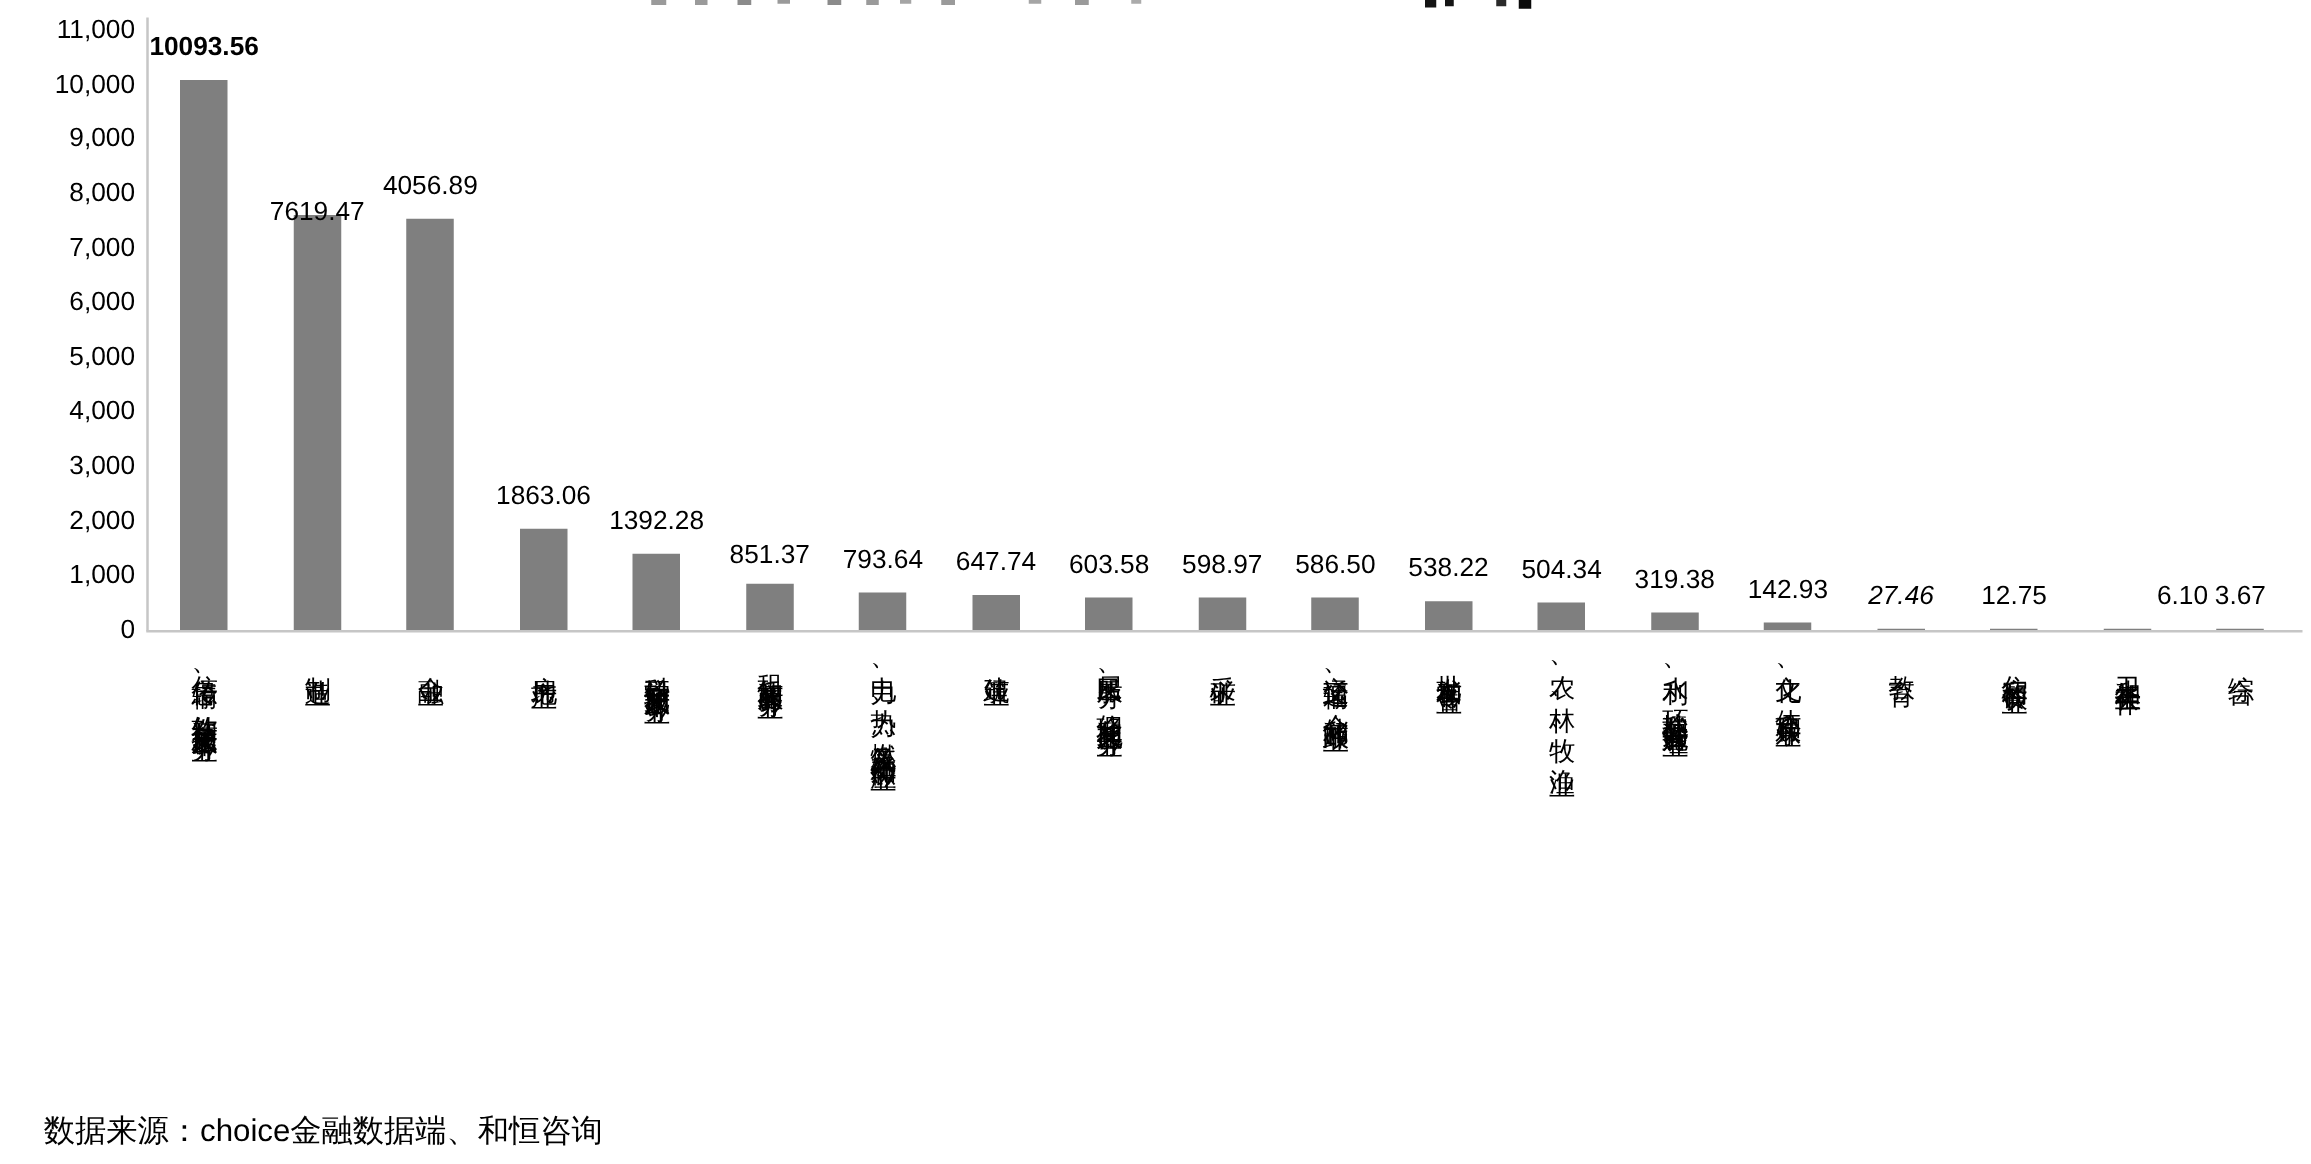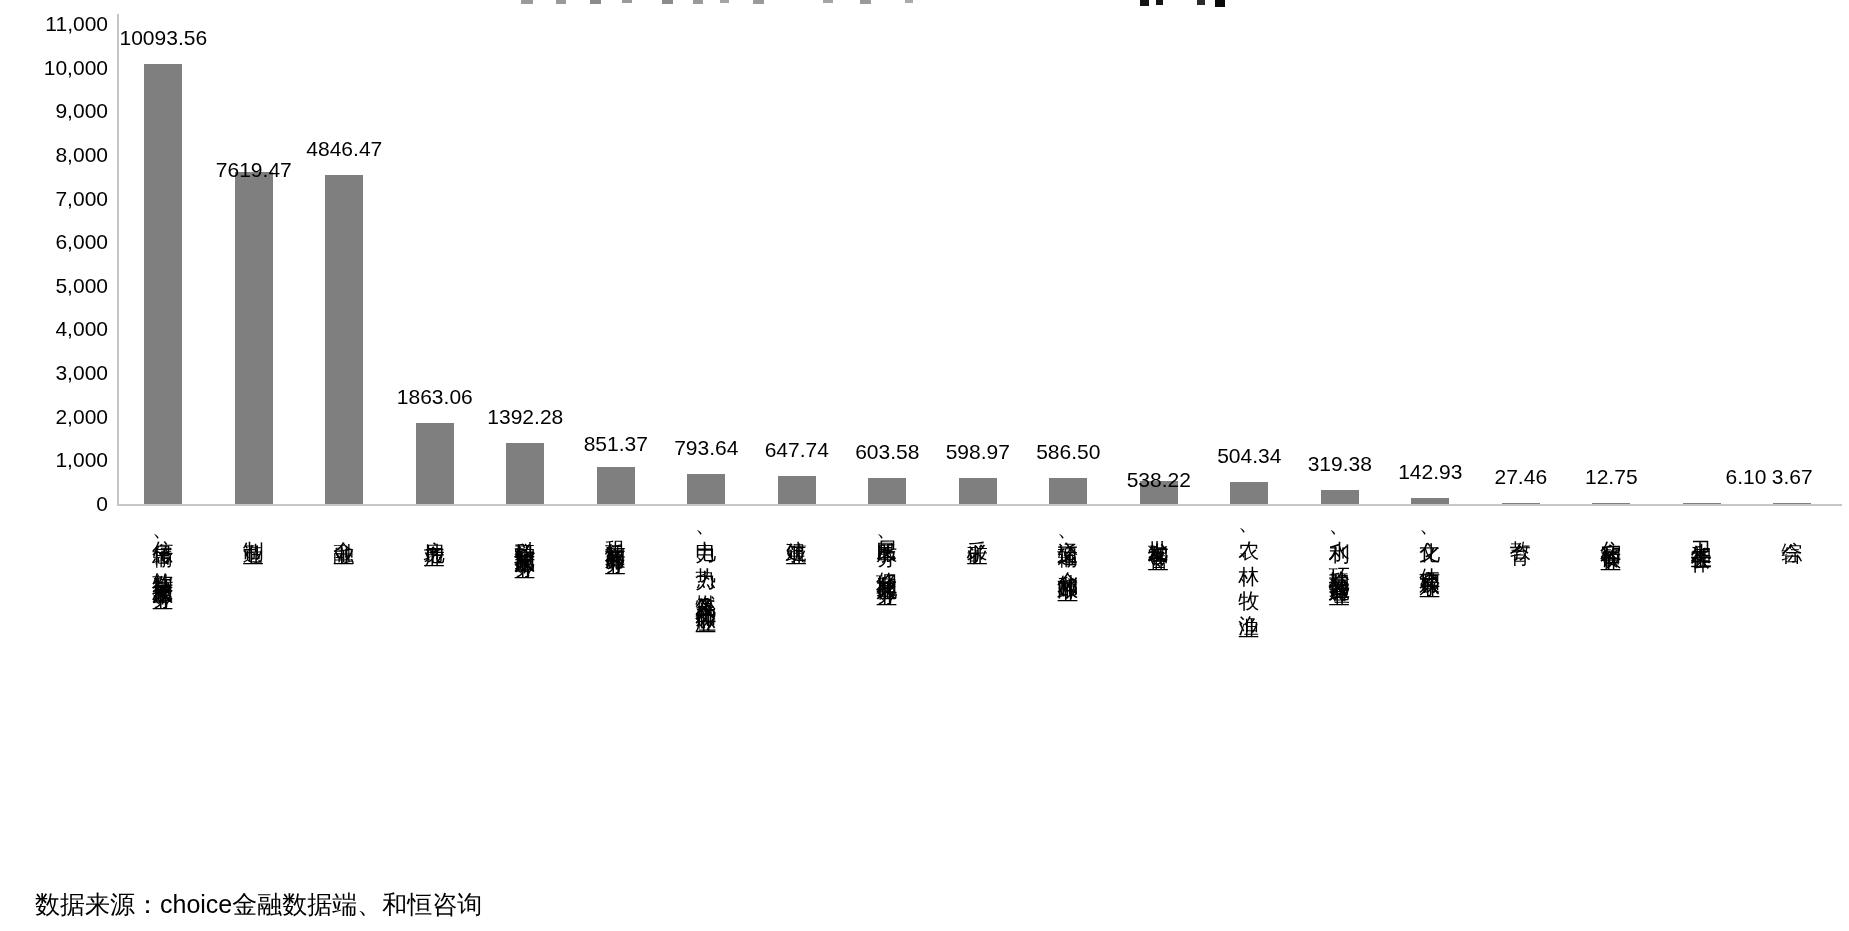--- a/index.html
+++ b/index.html
@@ -86,36 +86,36 @@
       <div class="bar" style="left: 1139.8px; top: 480.5px; width: 38px; height: 23.5px; background: rgb(127, 127, 127);"></div>
       <div class="bar" style="left: 1230.3px; top: 482px; width: 38px; height: 22px; background: rgb(127, 127, 127);"></div>
       <div class="bar" style="left: 1320.8px; top: 490.1px; width: 38px; height: 13.9px; background: rgb(127, 127, 127);"></div>
       <div class="bar" style="left: 1411.3px; top: 497.8px; width: 38px; height: 6.2px; background: rgb(127, 127, 127);"></div>
       <div class="bar" style="left: 1501.8px; top: 502.5px; width: 38px; height: 1.5px; background: rgb(127, 127, 127);"></div>
       <div class="bar" style="left: 1592.3px; top: 502.5px; width: 38px; height: 1.5px; background: rgb(127, 127, 127);"></div>
       <div class="bar" style="left: 1682.8px; top: 502.5px; width: 38px; height: 1.5px; background: rgb(127, 127, 127);"></div>
       <div class="bar" style="left: 1773.3px; top: 502.5px; width: 38px; height: 1.5px; background: rgb(127, 127, 127);"></div>
     </div>
   <div id="vlabels">
-      <div class="vlabel" style="left: 98.3px; top: 24.6px;">10093.56</div>
+      <div class="vlabel" style="left: 98.3px; top: 24.6px; font-weight: bold;">10093.56</div>
       <div class="vlabel" style="left: 188.8px; top: 132.5px; margin-top: 24px;">7619.47</div>
-      <div class="vlabel" style="left: 279.3px; top: 136.3px;">4846.47</div>
+      <div class="vlabel" style="left: 279.3px; top: 136.3px;">4056.89</div>
       <div class="vlabel" style="left: 369.8px; top: 383.7px;">1863.06</div>
       <div class="vlabel" style="left: 460.3px; top: 404.2px;">1392.28</div>
       <div class="vlabel" style="left: 550.8px; top: 431px;">851.37</div>
       <div class="vlabel" style="left: 641.3px; top: 434.8px;">793.64</div>
       <div class="vlabel" style="left: 731.8px; top: 436.7px;">647.74</div>
       <div class="vlabel" style="left: 822.3px; top: 438.7px;">603.58</div>
       <div class="vlabel" style="left: 912.8px; top: 438.9px;">598.97</div>
       <div class="vlabel" style="left: 1003.3px; top: 439.4px;">586.50</div>
-      <div class="vlabel" style="left: 1093.8px; top: 441.5px; margin-top: 25px;">538.22</div>
+      <div class="vlabel" style="left: 1093.8px; top: 441.5px;">538.22</div>
       <div class="vlabel" style="left: 1184.3px; top: 443px;">504.34</div>
       <div class="vlabel" style="left: 1274.8px; top: 451.1px;">319.38</div>
       <div class="vlabel" style="left: 1365.3px; top: 458.8px;">142.93</div>
-      <div class="vlabel" style="left: 1455.8px; top: 463.5px;">27.46</div>
+      <div class="vlabel" style="left: 1455.8px; top: 463.5px; font-style: italic;">27.46</div>
       <div class="vlabel" style="left: 1546.3px; top: 463.5px;">12.75</div>
       <div class="vlabel" style="left: 1681px; top: 463.5px;">6.10</div>
       <div class="vlabel" style="left: 1727.3px; top: 463.5px;">3.67</div>
     </div>
   <div id="clabels">
       <div class="clabel" style="left: 149.8px; top: 524px;">信息传输、软件和信息技术服务业</div>
       <div class="clabel" style="left: 240.3px; top: 524px;">制造业</div>
       <div class="clabel" style="left: 330.8px; top: 524px;">金融业</div>
       <div class="clabel" style="left: 421.3px; top: 524px;">房地产业</div>
       <div class="clabel" style="left: 511.8px; top: 524px;">科学研究和技术服务业</div>

